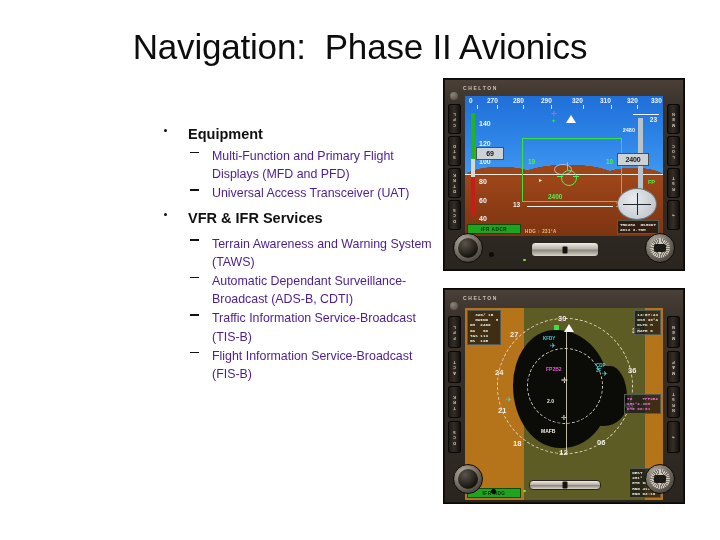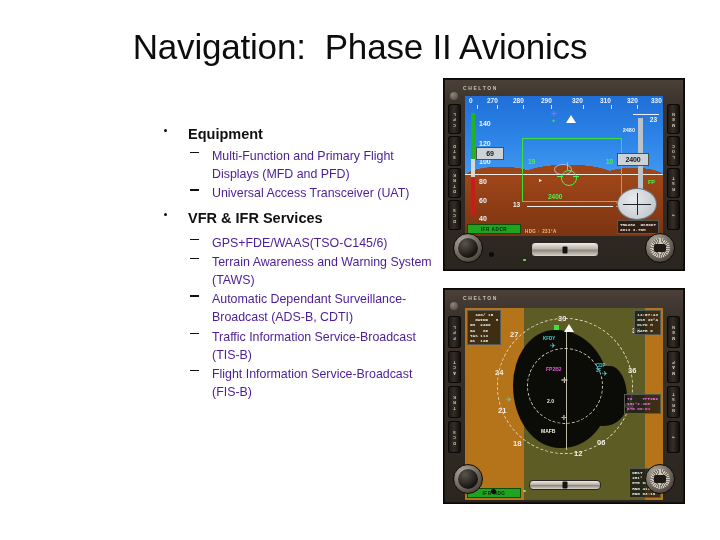--- a/index.html
+++ b/index.html
@@ -185,21 +185,20 @@
 
     <div class="gap"></div>
 
     <div class="lvl1">
       <span class="bul"></span>
       <span class="btxt">VFR &amp; IFR Services</span>
     </div>
     <div class="gap-s"></div>
     <div class="lvl2">
       <span class="dash"></span>
-      <span class="btxt">GPS+FDE/WAAS(TSO-C145/6)</span>
     </div>
     <div class="lvl2">
       <span class="dash"></span>
       <span class="btxt">Terrain Awareness and Warning System (TAWS)</span>
     </div>
     <div class="lvl2">
       <span class="dash"></span>
       <span class="btxt">Automatic Dependant Surveillance- Broadcast (ADS-B, CDTI)</span>
     </div>
     <div class="lvl2">
@@ -369,21 +368,21 @@
       <div class="mfd-dark" style="left:118px;top:58px;width:44px;height:60px;border-radius:50% 40% 55% 45%/45% 55% 40% 60%;"></div>
 
       <div class="rose" style="left:32px;top:10px;width:134px;height:134px;"></div>
       <div class="rose2" style="left:62px;top:40px;width:74px;height:74px;"></div>
 
       <span class="mfd-num" style="left:93px;top:6px;">30</span>
       <span class="mfd-num" style="left:140px;top:18px;padding-left:27px;">33</span>
       <span class="mfd-num" style="left:163px;top:58px;">36</span>
       <span class="mfd-num" style="left:160px;top:93px;">03</span>
       <span class="mfd-num" style="left:132px;top:130px;">06</span>
-      <span class="mfd-num" style="left:109px;top:141px;">12</span>
+      <span class="mfd-num" style="left:94px;top:141px;font-family:Liberation Mono, monospace;">12</span>
       <span class="mfd-num" style="left:48px;top:131px;">18</span>
       <span class="mfd-num" style="left:33px;top:98px;">21</span>
       <span class="mfd-num" style="left:30px;top:60px;">24</span>
       <span class="mfd-num" style="left:45px;top:22px;">27</span>
 
       <div class="trackline" style="left:101px;top:22px;width:1px;height:120px;opacity:.85;"></div>
       <div style="position:absolute;left:94px;top:8px;color:#e85ada;font-size:7px;font-weight:700;">✛</div>
       <div style="position:absolute;left:99px;top:16px;width:0;height:0;border-left:5px solid transparent;border-right:5px solid transparent;border-bottom:8px solid #fff;"></div>
       <div style="position:absolute;left:89px;top:17px;width:5px;height:5px;background:#3ee23e;"></div>
 

